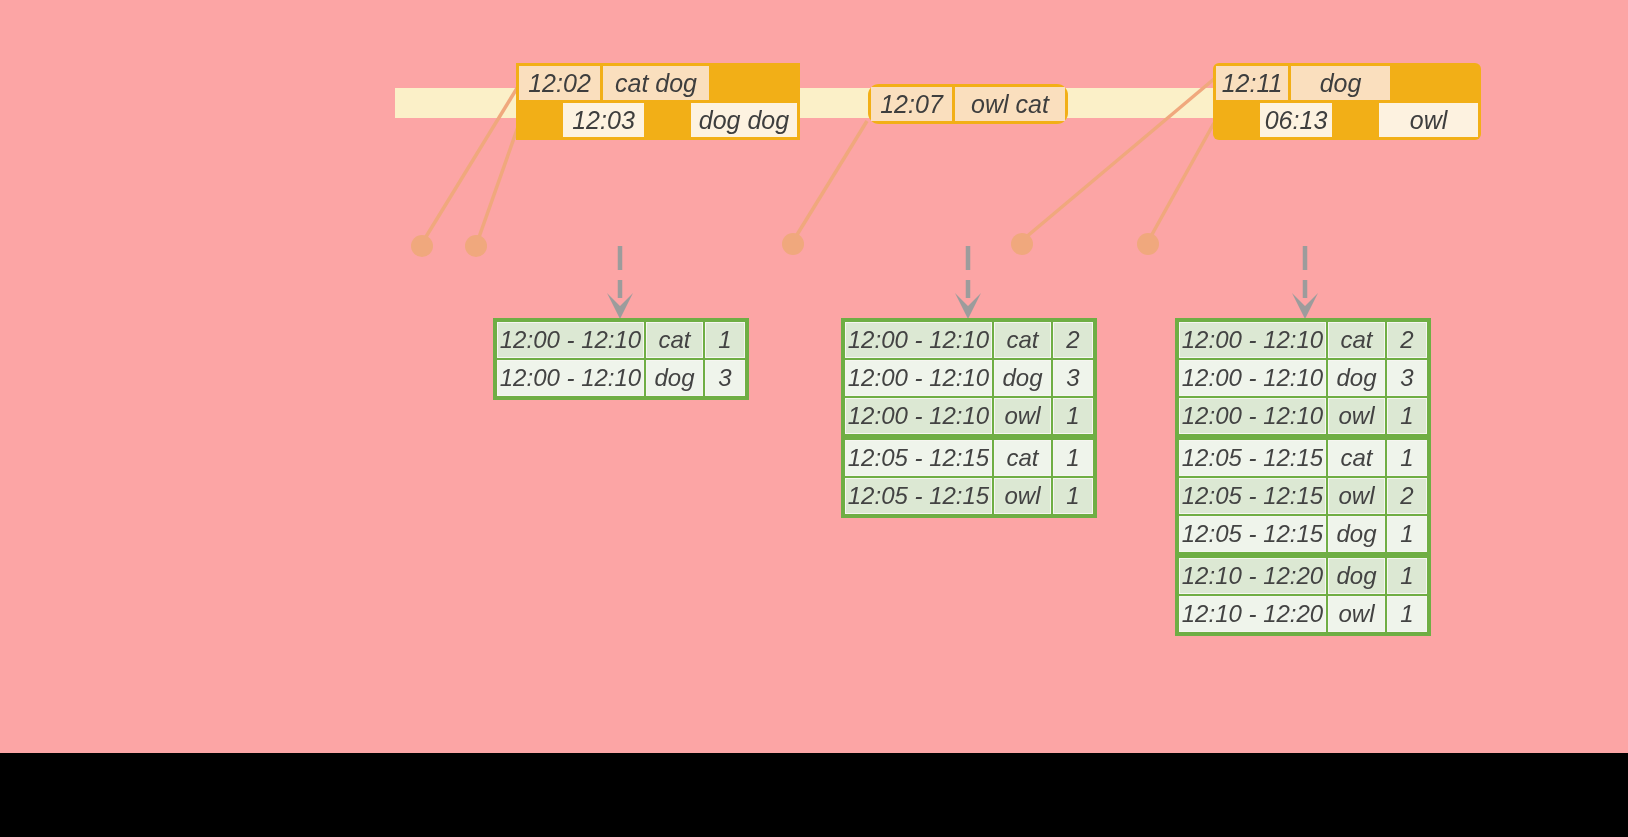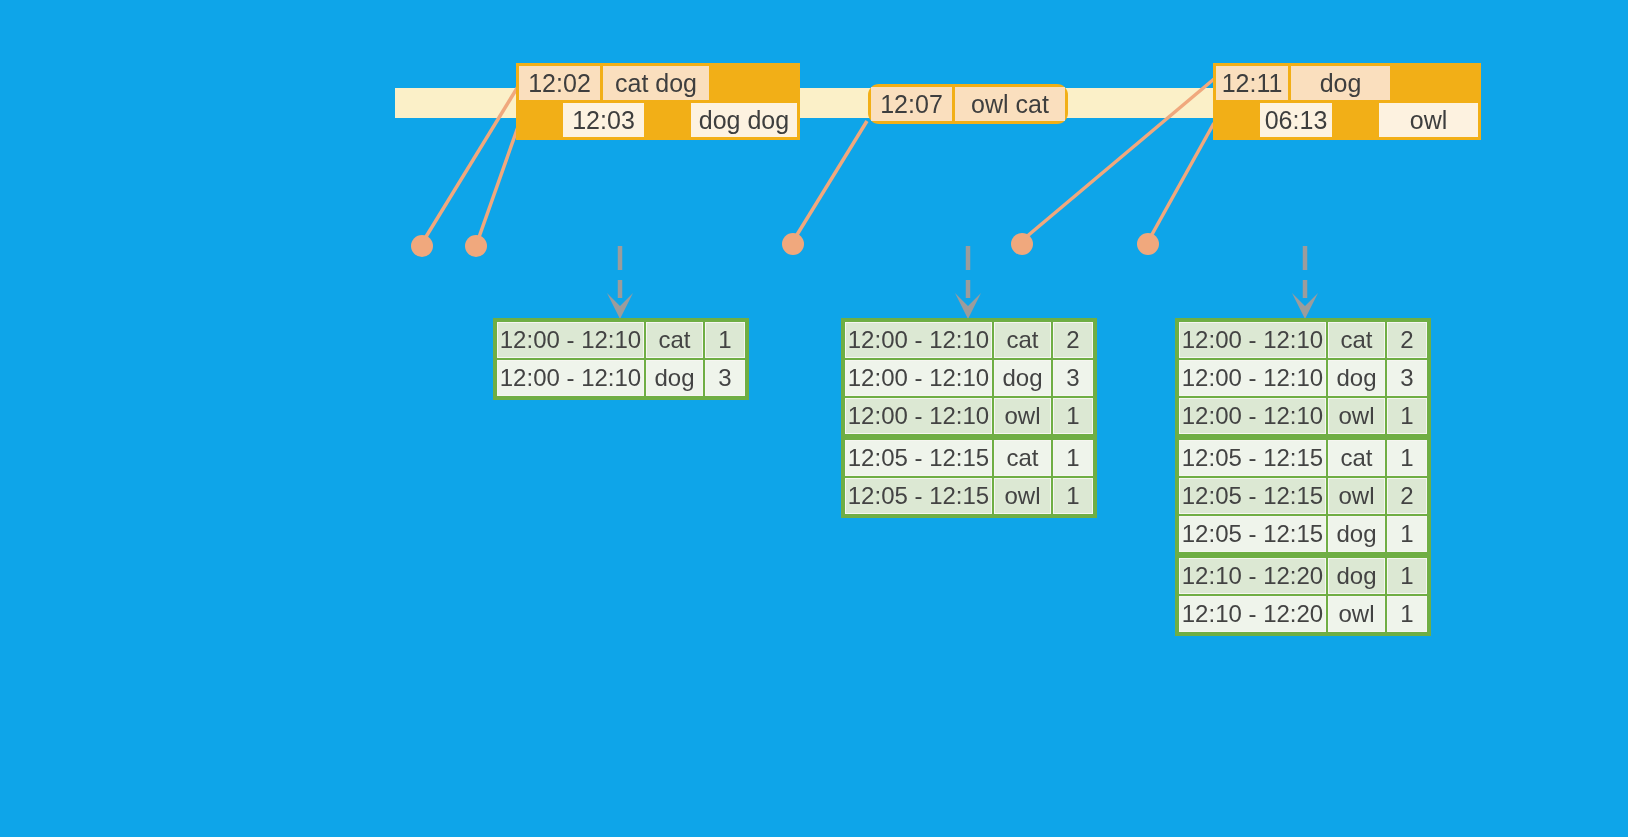--- a/index.html
+++ b/index.html
@@ -1,22 +1,23 @@
 <!DOCTYPE html>
 <html><head>
 <meta charset="utf-8">
 <style>
   html,body{margin:0;padding:0;background:#000;}
   #canvas{
     position:relative;
-    width:1628px;height:837px;
-    background:#0ea5e9;
+    width:1628px;height:753px;
+    background:#fca5a5;
     overflow:hidden;
     font-family:"Liberation Sans", sans-serif;
     color:#3e3e3e;
+    font-style:italic;
   }
   #overlay{position:absolute;left:0;top:0;z-index:1;}
 
   
   .etable{
     position:absolute;z-index:2;
     background:#F2AF17;
     padding:3px;
     display:flex;flex-direction:column;gap:3px;
   }
@@ -92,21 +93,21 @@
     </div>
   </div>
 
   <div class="etable et2" style="left:868px;top:84px;border-radius:11px;">
     <div class="erow dark">
       <div class="ecell etime">12:07</div>
       <div class="ecell ewords">owl cat</div>
     </div>
   </div>
 
-  <div class="etable et3" style="left:1213px;top:63px;">
+  <div class="etable et3" style="left:1213px;top:63px;border-radius:6px;">
     <div class="erow dark">
       <div class="ecell etime">12:11</div>
       <div class="ecell ewords">dog</div>
     </div>
     <div class="erow light">
       <div class="ecell etime">06:13</div>
       <div class="ecell ewords">owl</div>
     </div>
   </div>
 

